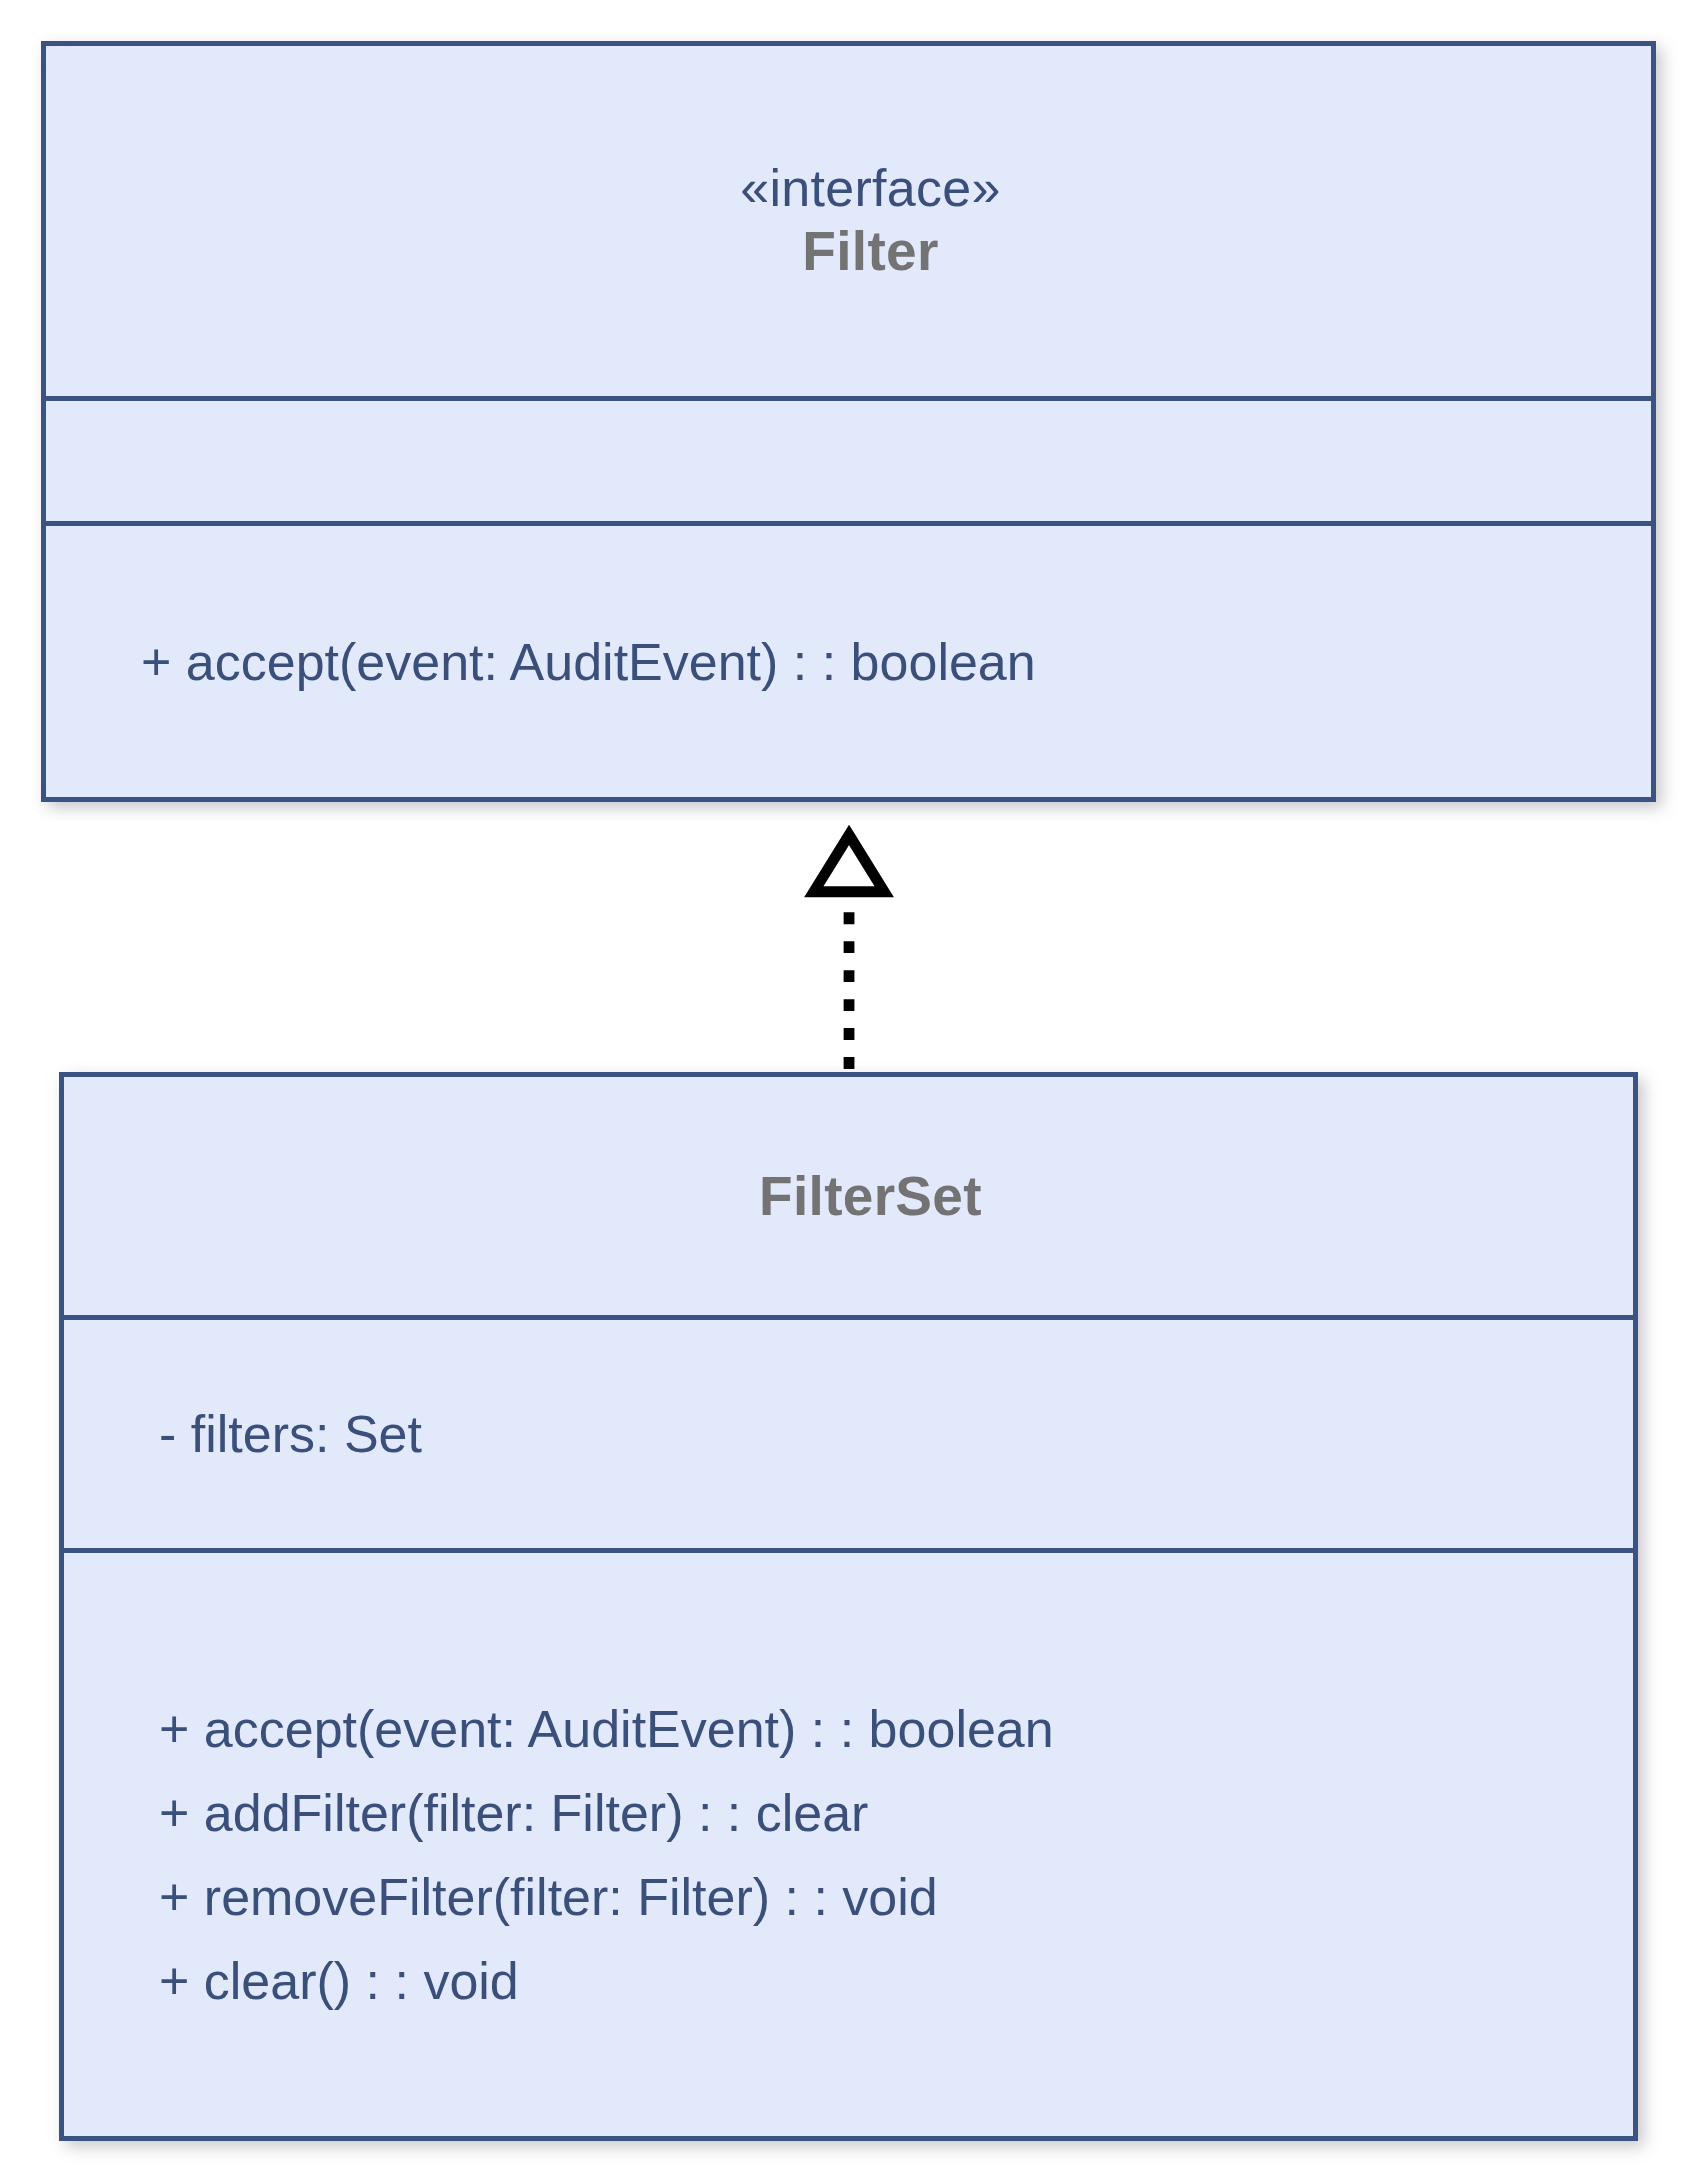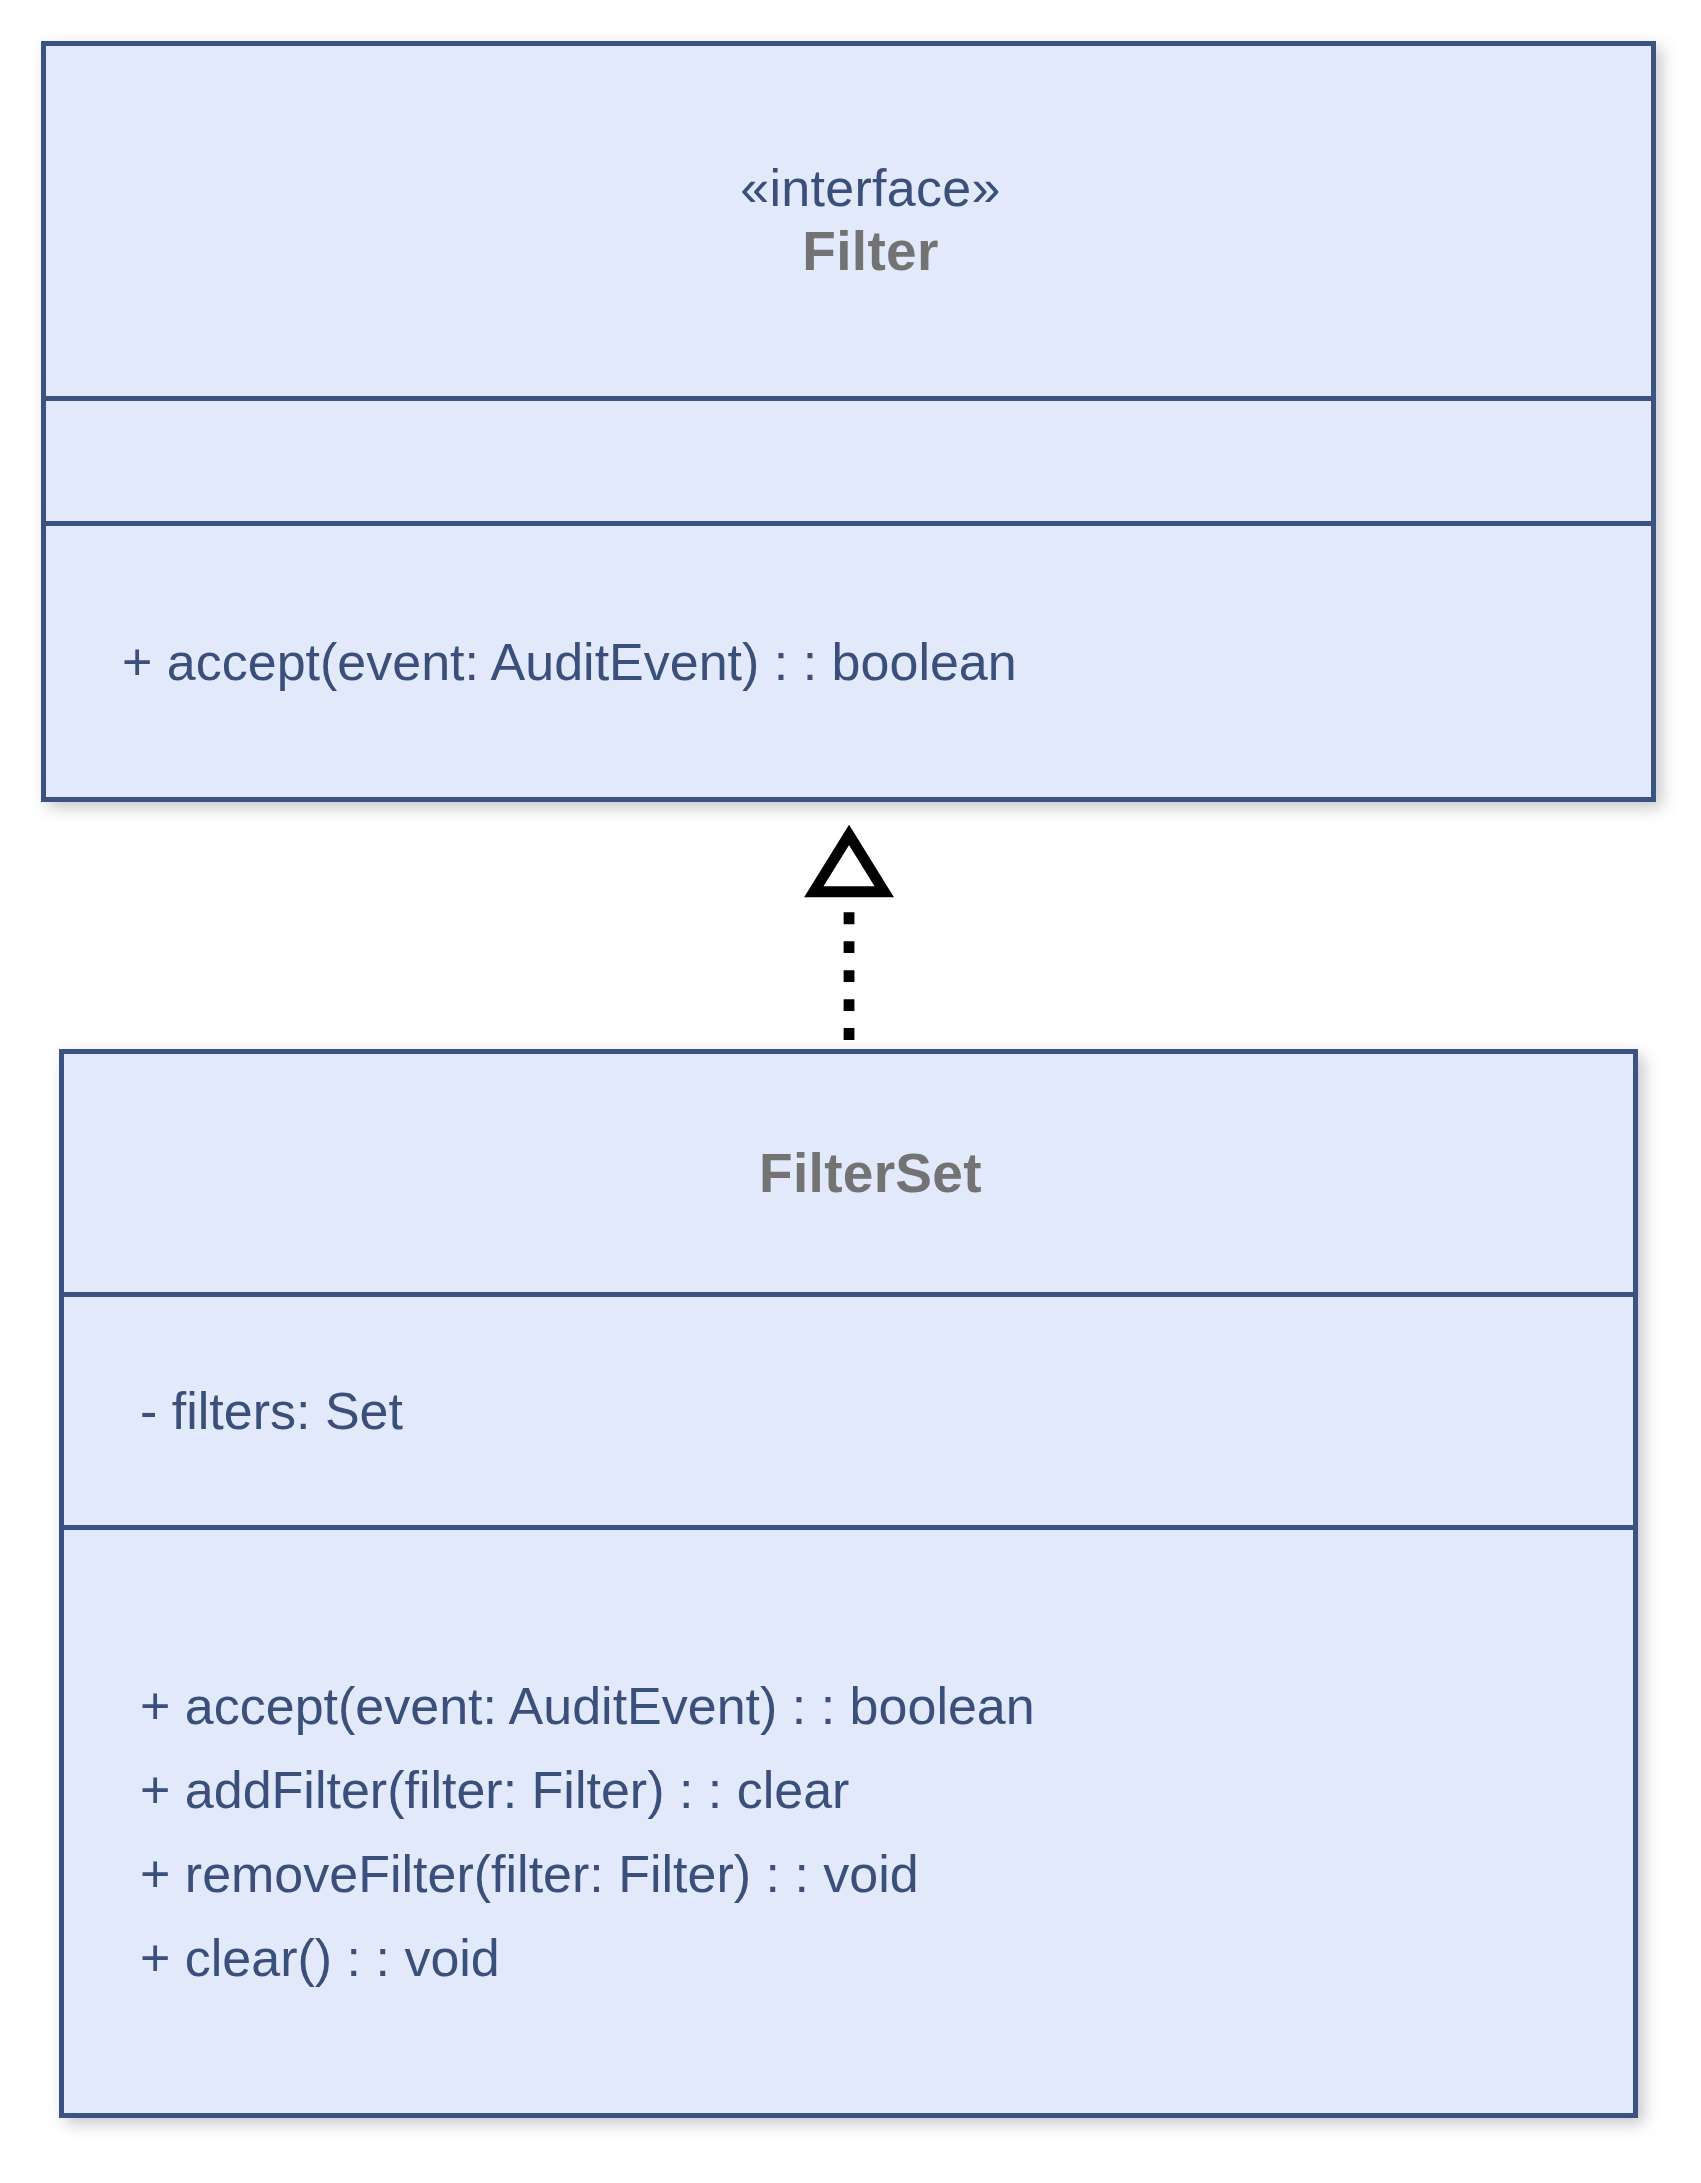--- a/index.html
+++ b/index.html
@@ -66,21 +66,21 @@
     color: #737373;
     line-height: 1.18;
     letter-spacing: 0.3px;
   }
 
   
   .uml-members {
     display: flex;
     flex-direction: column;
     justify-content: center;
-    padding-left: 76px;
+    padding-left: 95px;
     padding-right: 23px;
   }
   .uml-member {
     font-size: 52px;
     font-weight: 400;
     color: #3a4f7a;
     line-height: 1.0;
     white-space: nowrap;
     text-align: left;
   }
@@ -98,21 +98,21 @@
     width: 1615px;
     height: 761px;
   }
   #class-filter .uml-header       { height: 350px; }
   #class-filter .uml-attributes   { height: 125px; }
   #class-filter .uml-operations   { flex: 1 1 auto; }
 
   
   #class-filterset {
     left: 59px;
-    top: 1049px;
+    top: 1072px;
     width: 1579px;
     height: 1069px;
   }
   #class-filterset .uml-header     { height: 238px; }
   #class-filterset .uml-attributes { height: 233px; }
   #class-filterset .uml-operations { flex: 1 1 auto; padding-top: 20.5px; }
 
   
   #realization-connector {
     position: absolute;

